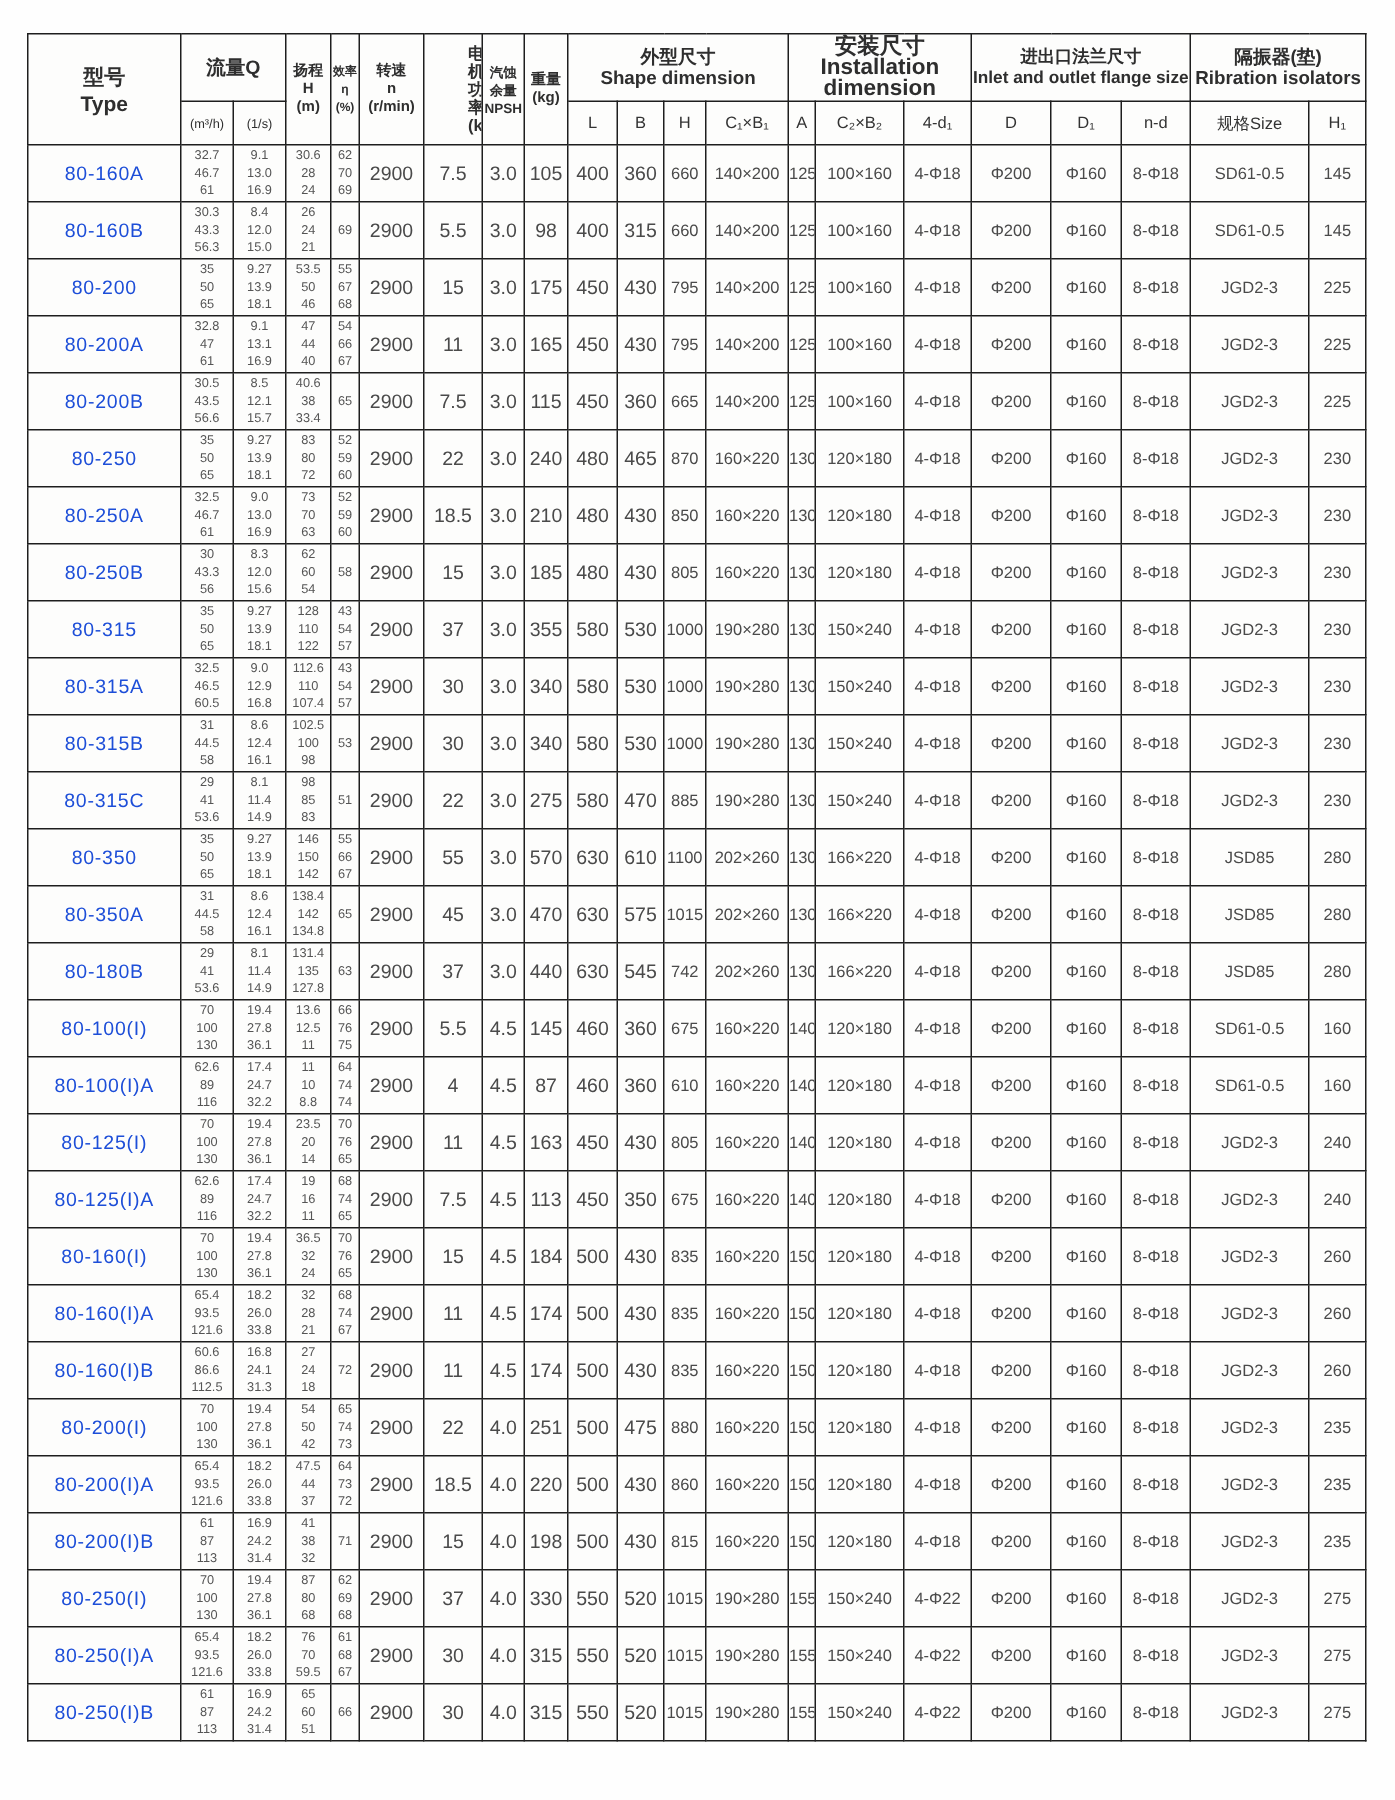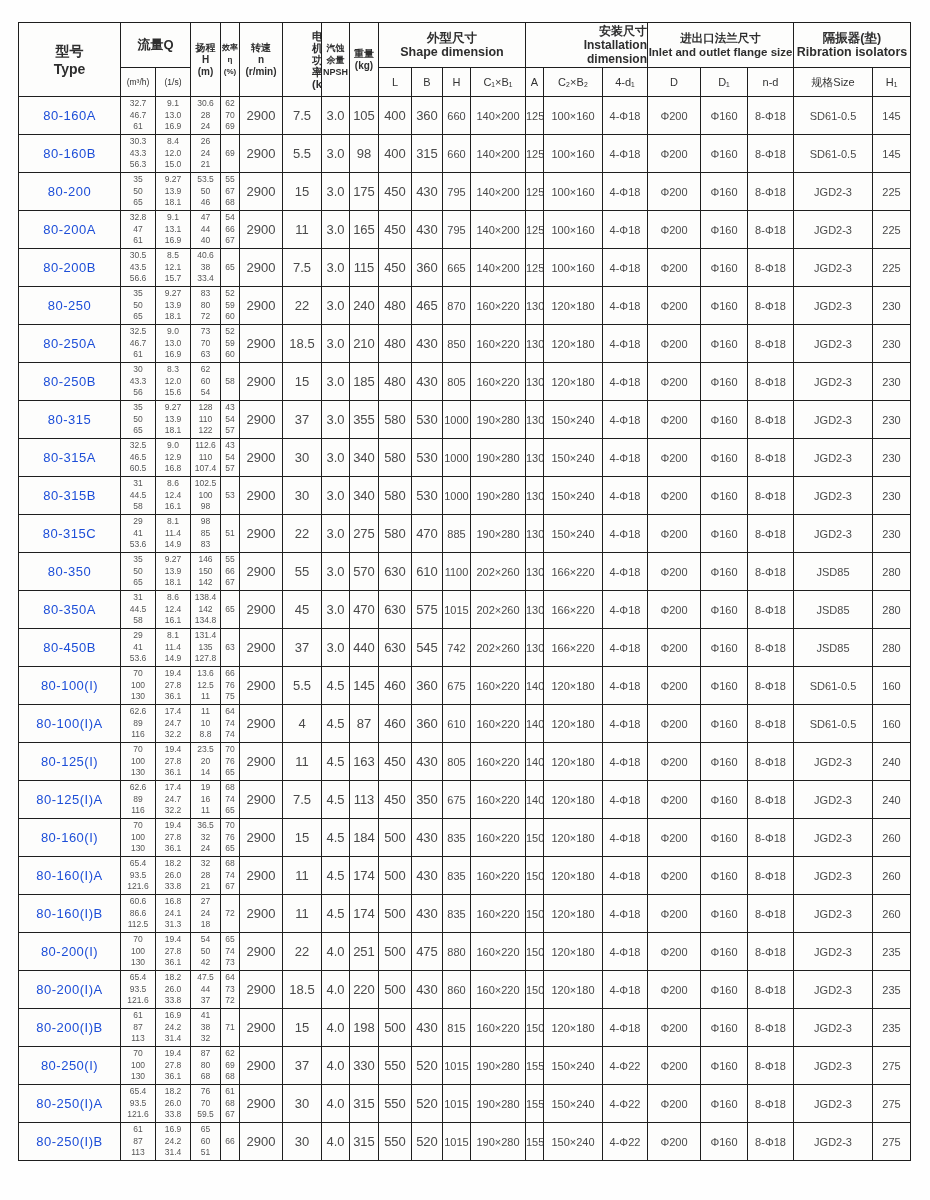--- a/index.html
+++ b/index.html
@@ -78,21 +78,21 @@
         <th rowspan="2" class="hd-stack" style="font-size:11px;padding-left:29px;">电机
 功率
 (kw)</th>
         <th rowspan="2" class="hd-stack" style="font-size:9px;">汽蚀
 余量
 NPSH</th>
         <th rowspan="2" class="hd-stack">重量
 (kg)</th>
         <th colspan="4" class="hd-group">外型尺寸
 Shape dimension</th>
-        <th colspan="3" class="hd-group" style="font-size:12px;text-align:right;">安装尺寸
+        <th colspan="3" class="hd-group" style="font-size:15px;">安装尺寸
 Installation dimension</th>
         <th colspan="3" class="hd-group" style="font-size:11.5px;">进出口法兰尺寸
 Inlet and outlet flange size</th>
         <th colspan="2" class="hd-group">隔振器(垫)
 Ribration isolators</th>
       </tr>
       <tr class="hrow2">
         <th class="hd-unit">(m³/h)</th>
         <th class="hd-unit">(1/s)</th>
         <th class="hd-sub">L</th>
@@ -526,21 +526,21 @@
           <td class="c-med">130</td>
           <td class="c-small">166×220</td>
           <td class="c-med">4-Φ18</td>
           <td class="c-med">Φ200</td>
           <td class="c-med">Φ160</td>
           <td class="c-med">8-Φ18</td>
           <td class="c-med">JSD85</td>
           <td class="c-med">280</td>
         </tr>
         <tr>
-          <td class="c-model">80-450B</td>
+          <td class="c-model">80-180B</td>
           <td class="c-tri">29
 41
 53.6</td>
           <td class="c-tri">8.1
 11.4
 14.9</td>
           <td class="c-tri">131.4
 135
 127.8</td>
           <td class="c-tri">63</td>

